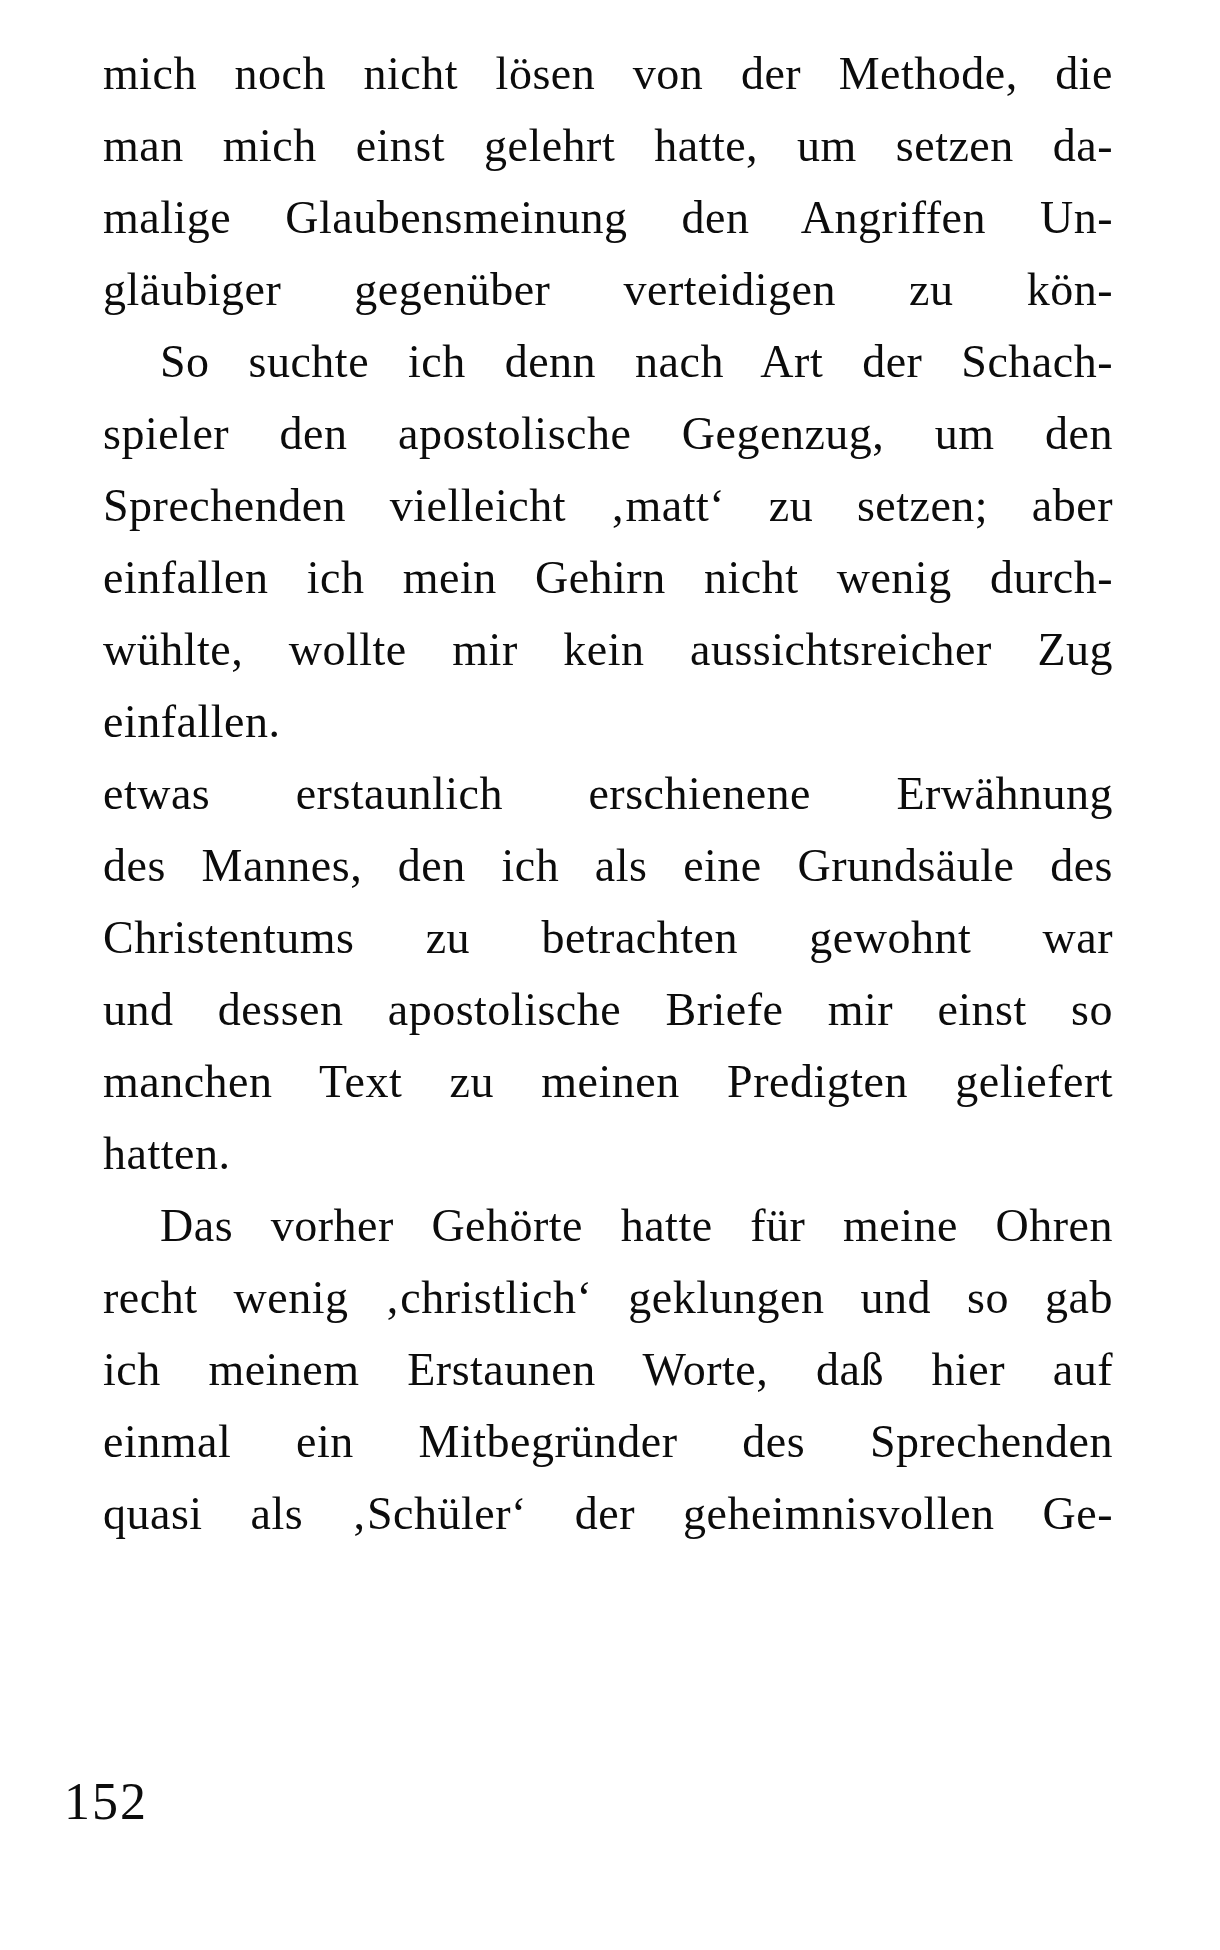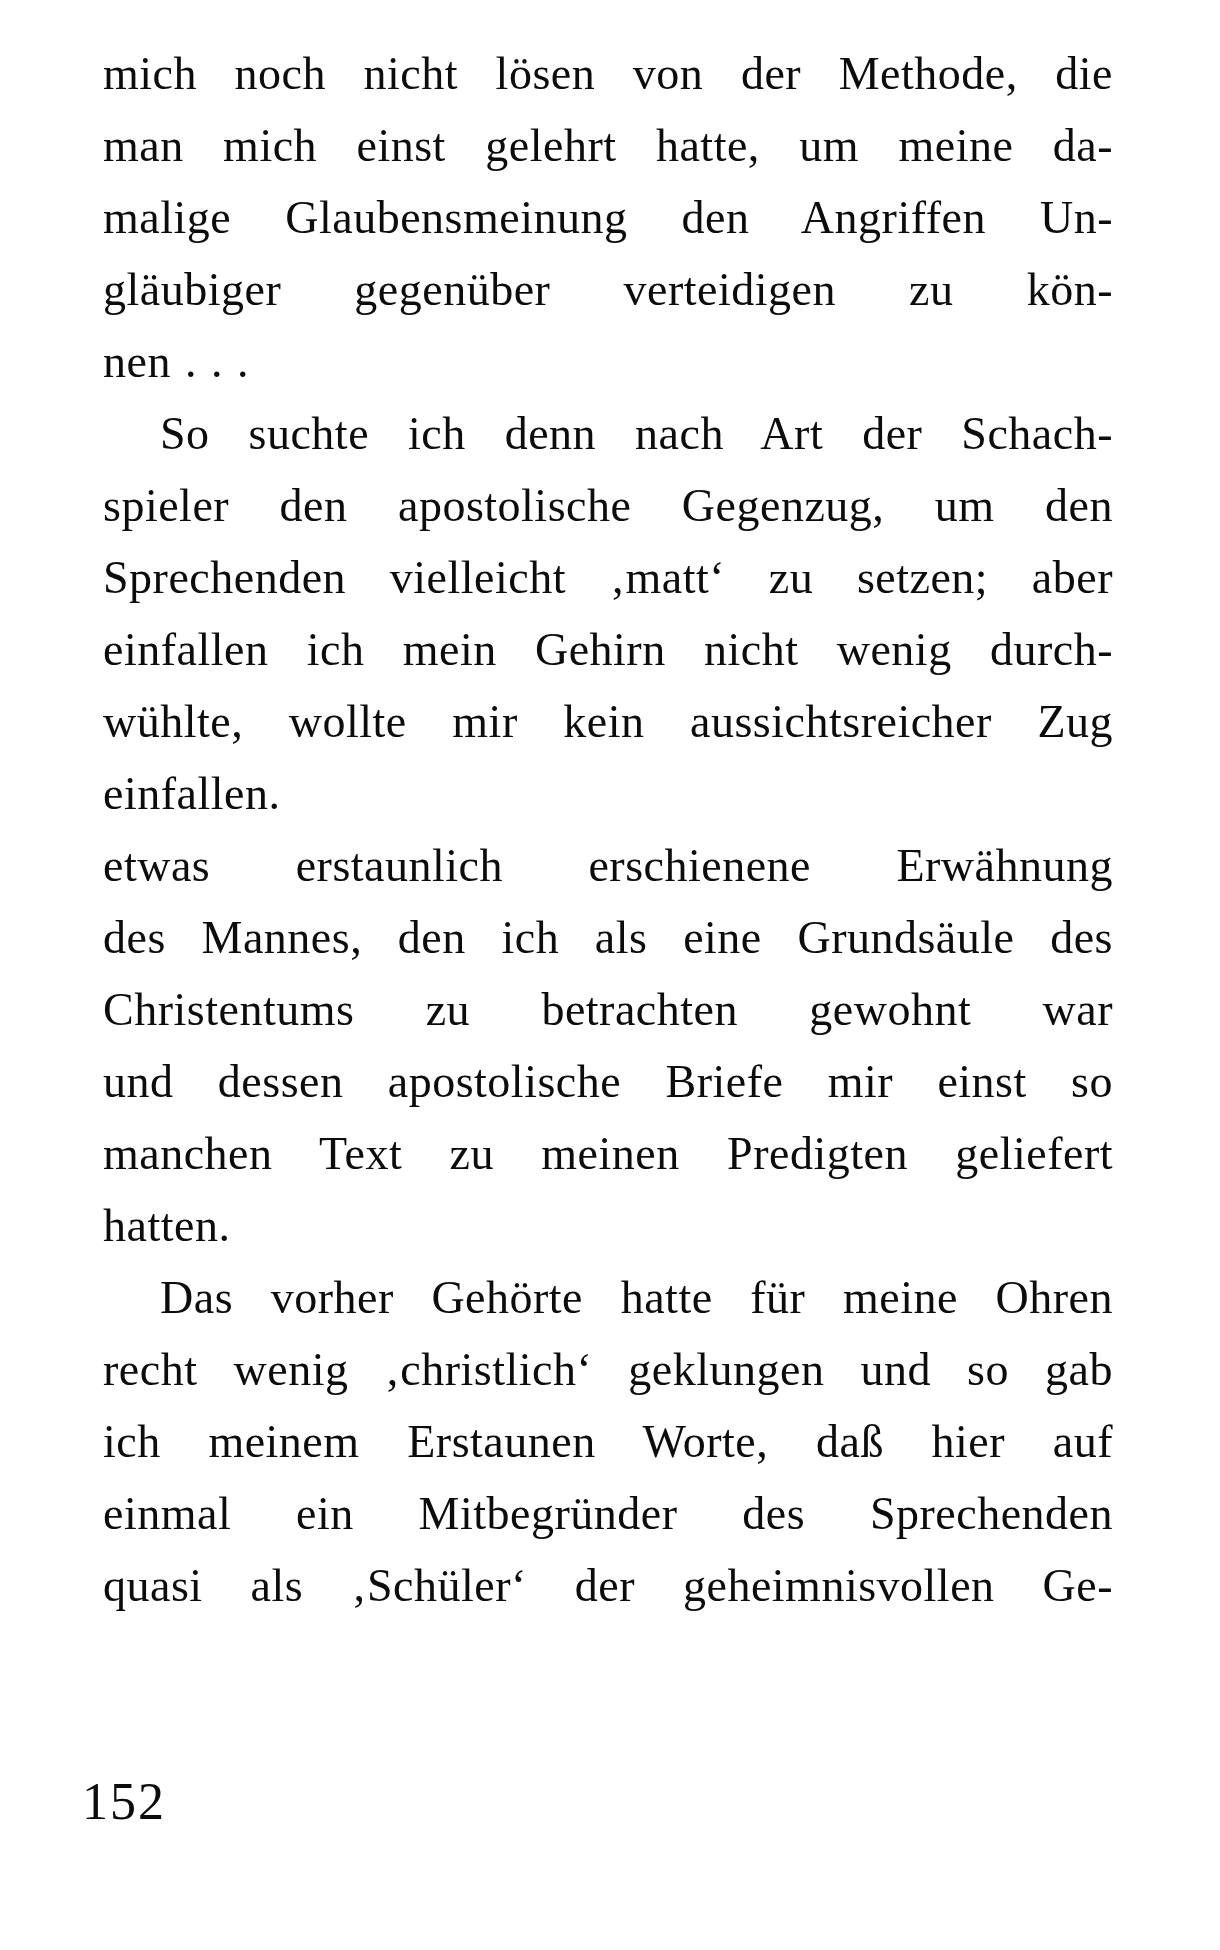--- a/index.html
+++ b/index.html
@@ -45,40 +45,39 @@
     overflow: hidden;
   }
   .line.para-end {
     text-align-last: left;
   }
   .line.indent {
     text-indent: 57px;
   }
   .page-number {
     position: absolute;
-    left: 82px;
+    left: 64px;
     top: 1772px;
     font-size: 52px;
     line-height: 60px;
     letter-spacing: 2px;
   }
 </style>
 </head>
 <body>
 
 <div class="scan-page">
 
   <div class="text-block">
 
     <div class="para">
       <div class="line">mich noch nicht lösen von der Methode, die</div>
-      <div class="line">man mich einst gelehrt hatte, um meine da-</div>
+      <div class="line">man mich einst gelehrt hatte, um setzen da-</div>
       <div class="line">malige Glaubensmeinung den Angriffen Un-</div>
       <div class="line">gläubiger gegenüber verteidigen zu kön-</div>
-      <div class="line para-end">nen . . .</div>
     </div>
 
     <div class="para">
       <div class="line indent">So suchte ich denn nach Art der Schach-</div>
       <div class="line">spieler den apostolische Gegenzug, um den</div>
       <div class="line">Sprechenden vielleicht ‚matt‘ zu setzen; aber</div>
       <div class="line">einfallen ich mein Gehirn nicht wenig durch-</div>
       <div class="line">wühlte, wollte mir kein aussichtsreicher Zug</div>
       <div class="line para-end">einfallen.</div>
     </div>

